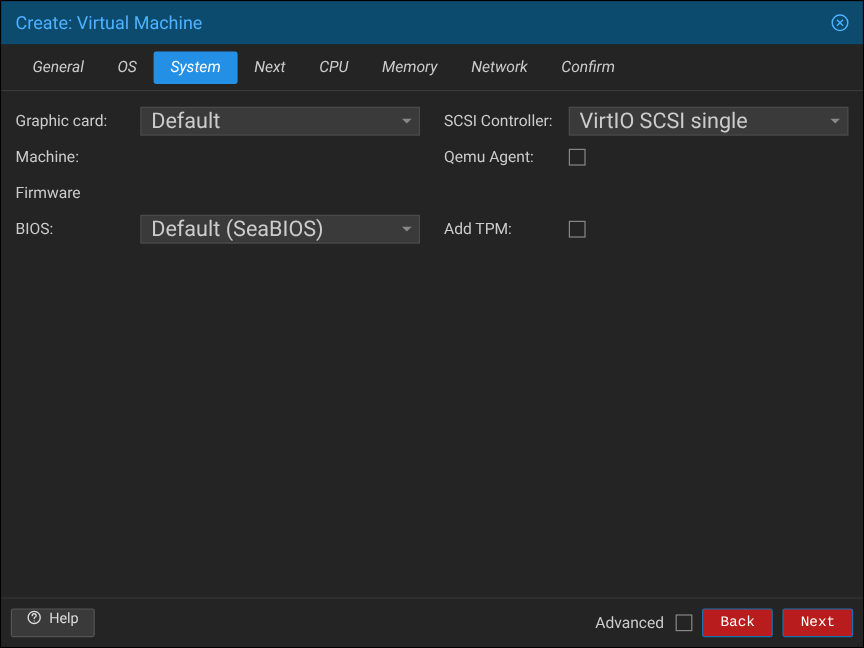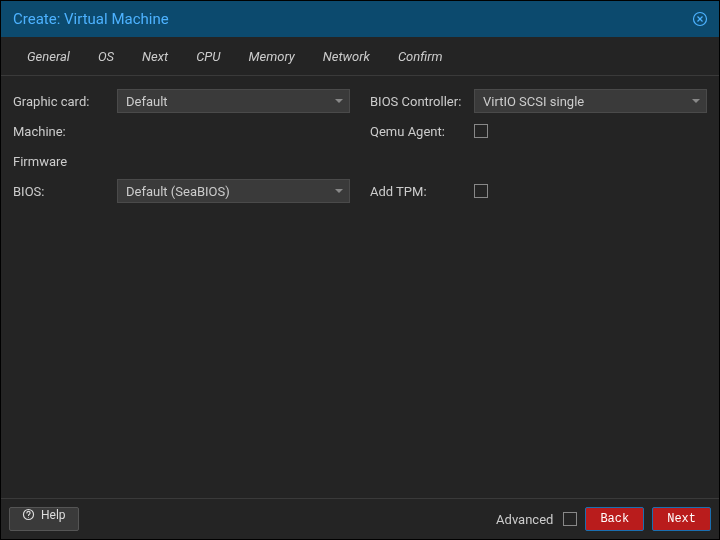--- a/index.html
+++ b/index.html
@@ -84,21 +84,21 @@
     flex: 1;
     height: 24px;
     background: #3a3a3a;
     border: 1px solid #4a4a4a;
     display: flex;
     align-items: center;
     justify-content: space-between;
     padding: 0 6px 0 8px;
     color: #cccccc;
     cursor: pointer;
-    font-size: 13px;
+    font-size: 18px;
   }
   .chev {
     width: 0; height: 0;
     border-left: 4px solid transparent;
     border-right: 4px solid transparent;
     border-top: 4px solid #888;
   }
   .section-title {
     color: #cccccc;
     font-size: 13px;
@@ -163,20 +163,21 @@
         <circle cx="8" cy="8" r="6.5"></circle>
         <line x1="5.5" y1="5.5" x2="10.5" y2="10.5"></line>
         <line x1="10.5" y1="5.5" x2="5.5" y2="10.5"></line>
       </svg>
     </div>
   </div>
 
   <div class="tabs">
     <div class="tab">General</div>
     <div class="tab">OS</div>
+    <div class="tab active">System</div>
     <div class="tab">Next</div>
     <div class="tab">CPU</div>
     <div class="tab">Memory</div>
     <div class="tab">Network</div>
     <div class="tab">Confirm</div>
   </div>
 
   <div class="content">
 
     <div class="col">
@@ -197,21 +198,21 @@
         <div class="label">BIOS:</div>
         <div class="select">
           <span>Default (SeaBIOS)</span>
           <span class="chev"></span>
         </div>
       </div>
     </div>
 
     <div class="col">
       <div class="row">
-        <div class="label">BIOS Controller:</div>
+        <div class="label">SCSI Controller:</div>
         <div class="select">
           <span>VirtIO SCSI single</span>
           <span class="chev"></span>
         </div>
       </div>
       <div class="row">
         <div class="label">Qemu Agent:</div>
         <div class="checkbox"></div>
       </div>
       <div class="row"></div>

